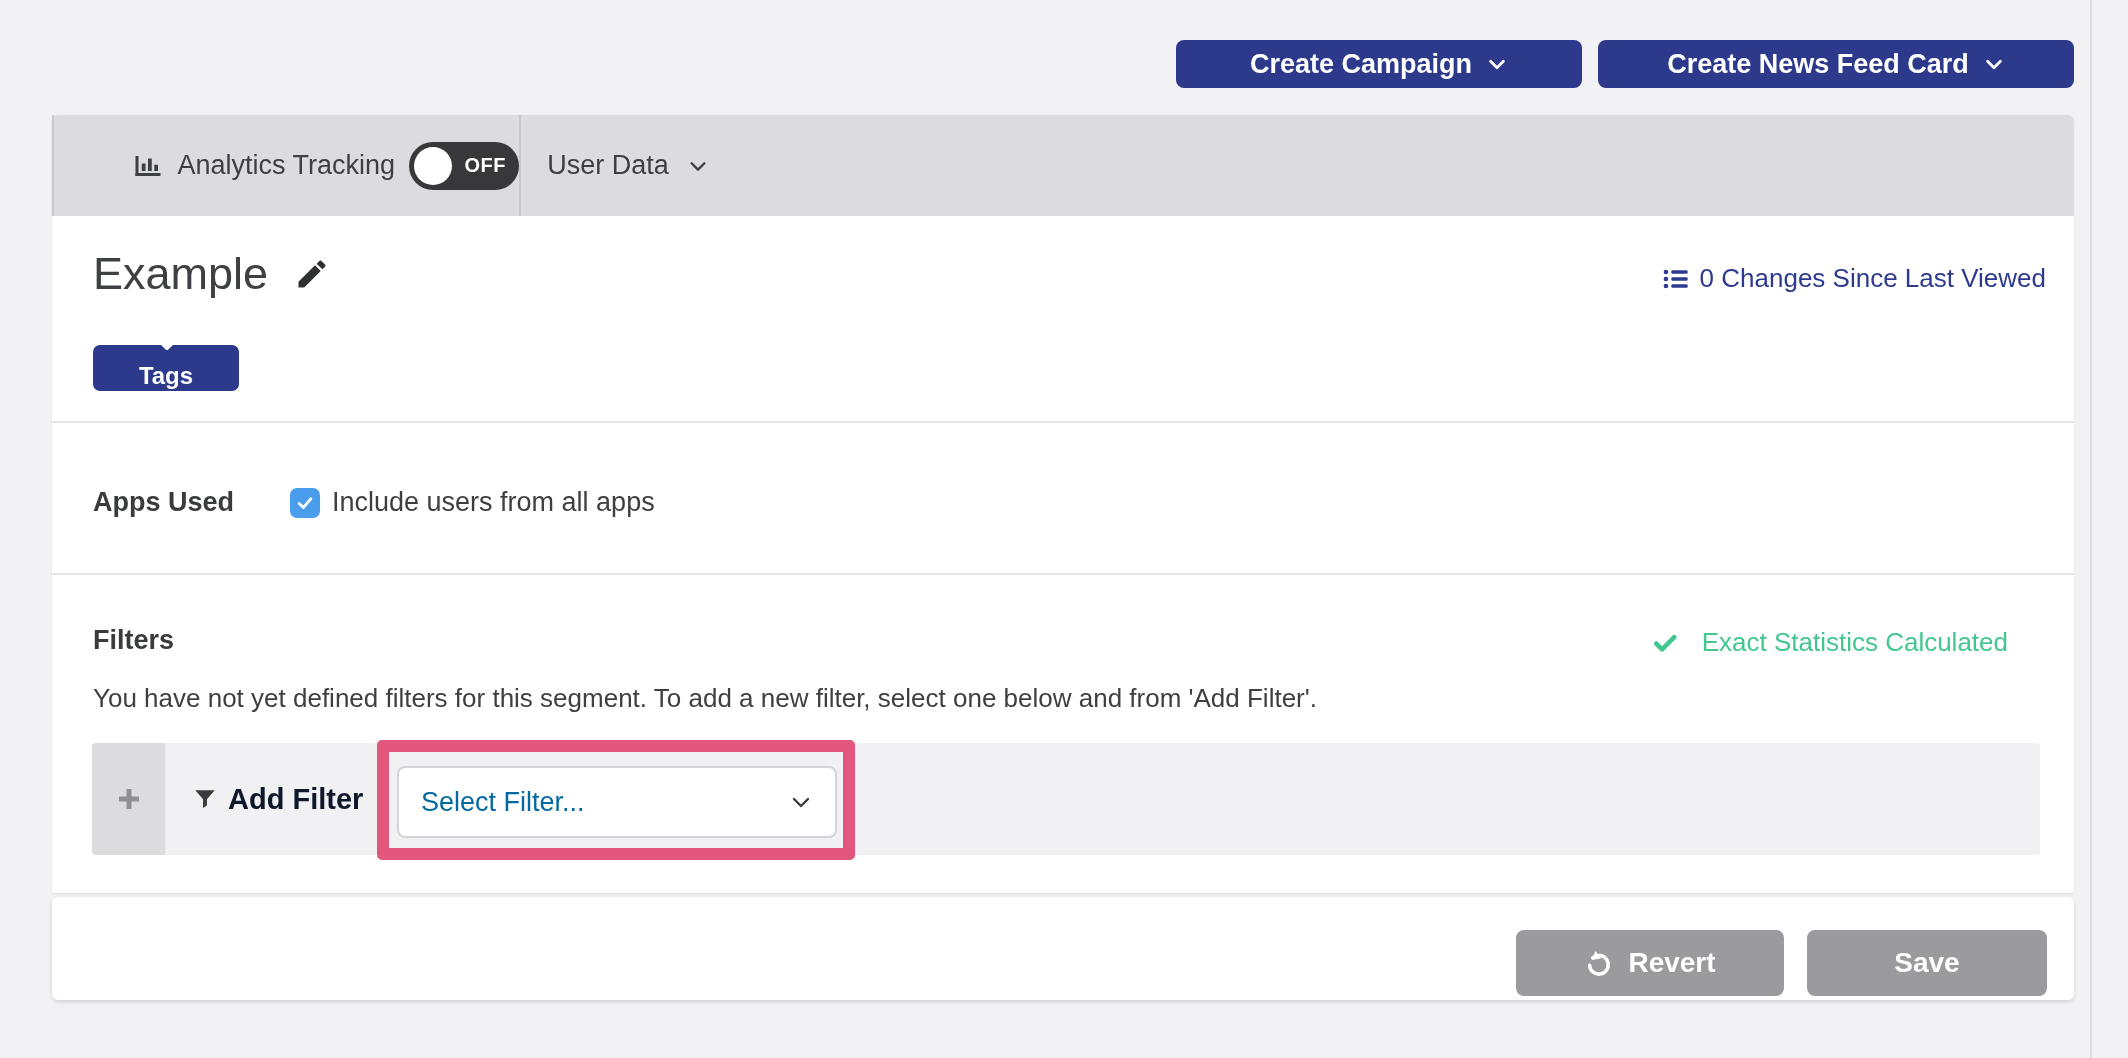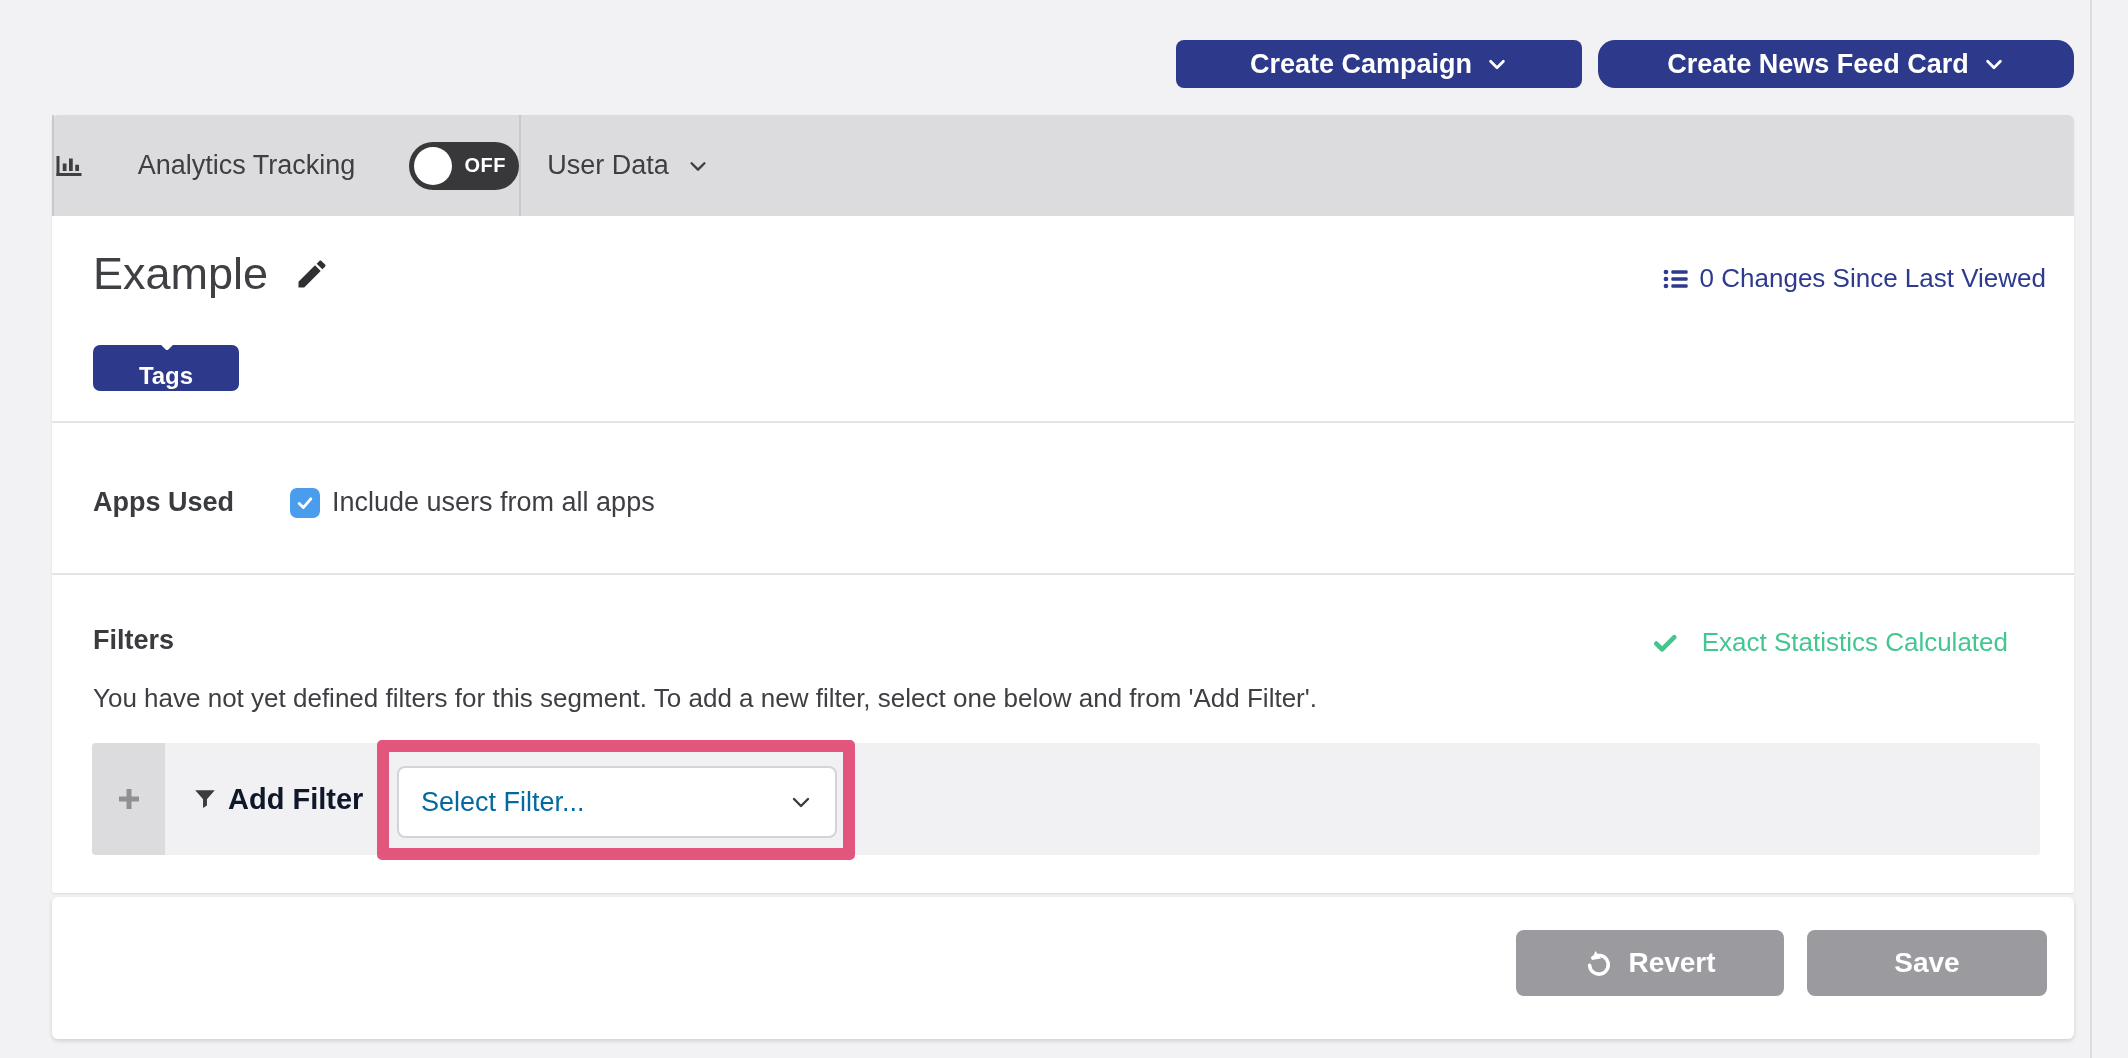--- a/index.html
+++ b/index.html
@@ -16,39 +16,39 @@
   
   .top-btn {
     position:absolute; top:40px; height:48px;
     background:#2d3a8c; color:#fff; border:none; border-radius:8px;
     font-family:"Liberation Sans", sans-serif;
     font-size:27px; font-weight:bold;
     display:flex; align-items:center; justify-content:center; gap:14px;
     cursor:pointer;
   }
   #btn-create-campaign { left:1176px; width:406px; }
-  #btn-create-news     { left:1598px; width:476px;border-radius:17px; }
+  #btn-create-news     { left:1598px; width:476px; }
   .chev { display:inline-flex; }
 
   
   .main-card {
     position:absolute; left:52px; top:115px; width:2022px; height:778px;
     background:#fff; border-radius:6px 6px 2px 2px;
     box-shadow:0 1px 2px rgba(0,0,0,.10);
   }
   .card-header {
     position:absolute; left:0; top:0; width:100%; height:101px;
     background:#dcdcdf; border-radius:6px 6px 0 0;
     display:flex; align-items:stretch;
   }
   .card-header .title-wrap { flex:1; display:flex; align-items:center; padding-left:52px; }
   .card-title { font-size:30px; font-weight:bold; color:#36373b; }
   .hdr-analytics {
     width:467px; border-left:2px solid #c9c9cd;
-    display:flex; align-items:center; justify-content:space-between; gap:14px;
+    display:flex; align-items:center; justify-content:flex-end; gap:14px;
   }
   .hdr-analytics .lbl { font-size:27px; color:#3e3f43; }
   .hdr-userdata {
     width:216px; border-left:2px solid #c9c9cd;
     display:flex; align-items:center; justify-content:center; gap:18px;
     font-size:27px; color:#3e3f43; cursor:pointer;
   }
   .toggle {
     width:110px; height:48px; border-radius:24px; background:#38383a;
     position:relative; display:flex; align-items:center; cursor:pointer;
@@ -117,21 +117,21 @@
   }
   .select-filter {
     position:absolute; left:345px; top:651px; width:440px; height:72px;
     background:#fff; border:2px solid #d4d4d8; border-radius:8px;
     display:flex; align-items:center; justify-content:space-between;
     padding:0 22px; font-size:27px; color:#0369a1; cursor:pointer;
   }
 
   
   .footer-card {
-    position:absolute; left:52px; top:897px; width:2022px; height:142px;
+    position:absolute; left:52px; top:897px; width:2022px; height:103px;
     background:#fff; border-radius:6px;
     box-shadow:0 2px 4px rgba(0,0,0,.14);
   }
   .gray-btn {
     position:absolute; top:33px; height:66px;
     background:#9b9b9f; color:#fff; border:none; border-radius:8px;
     font-family:"Liberation Sans", sans-serif;
     font-size:28px; font-weight:bold;
     display:flex; align-items:center; justify-content:center; gap:16px; cursor:pointer;
   }

